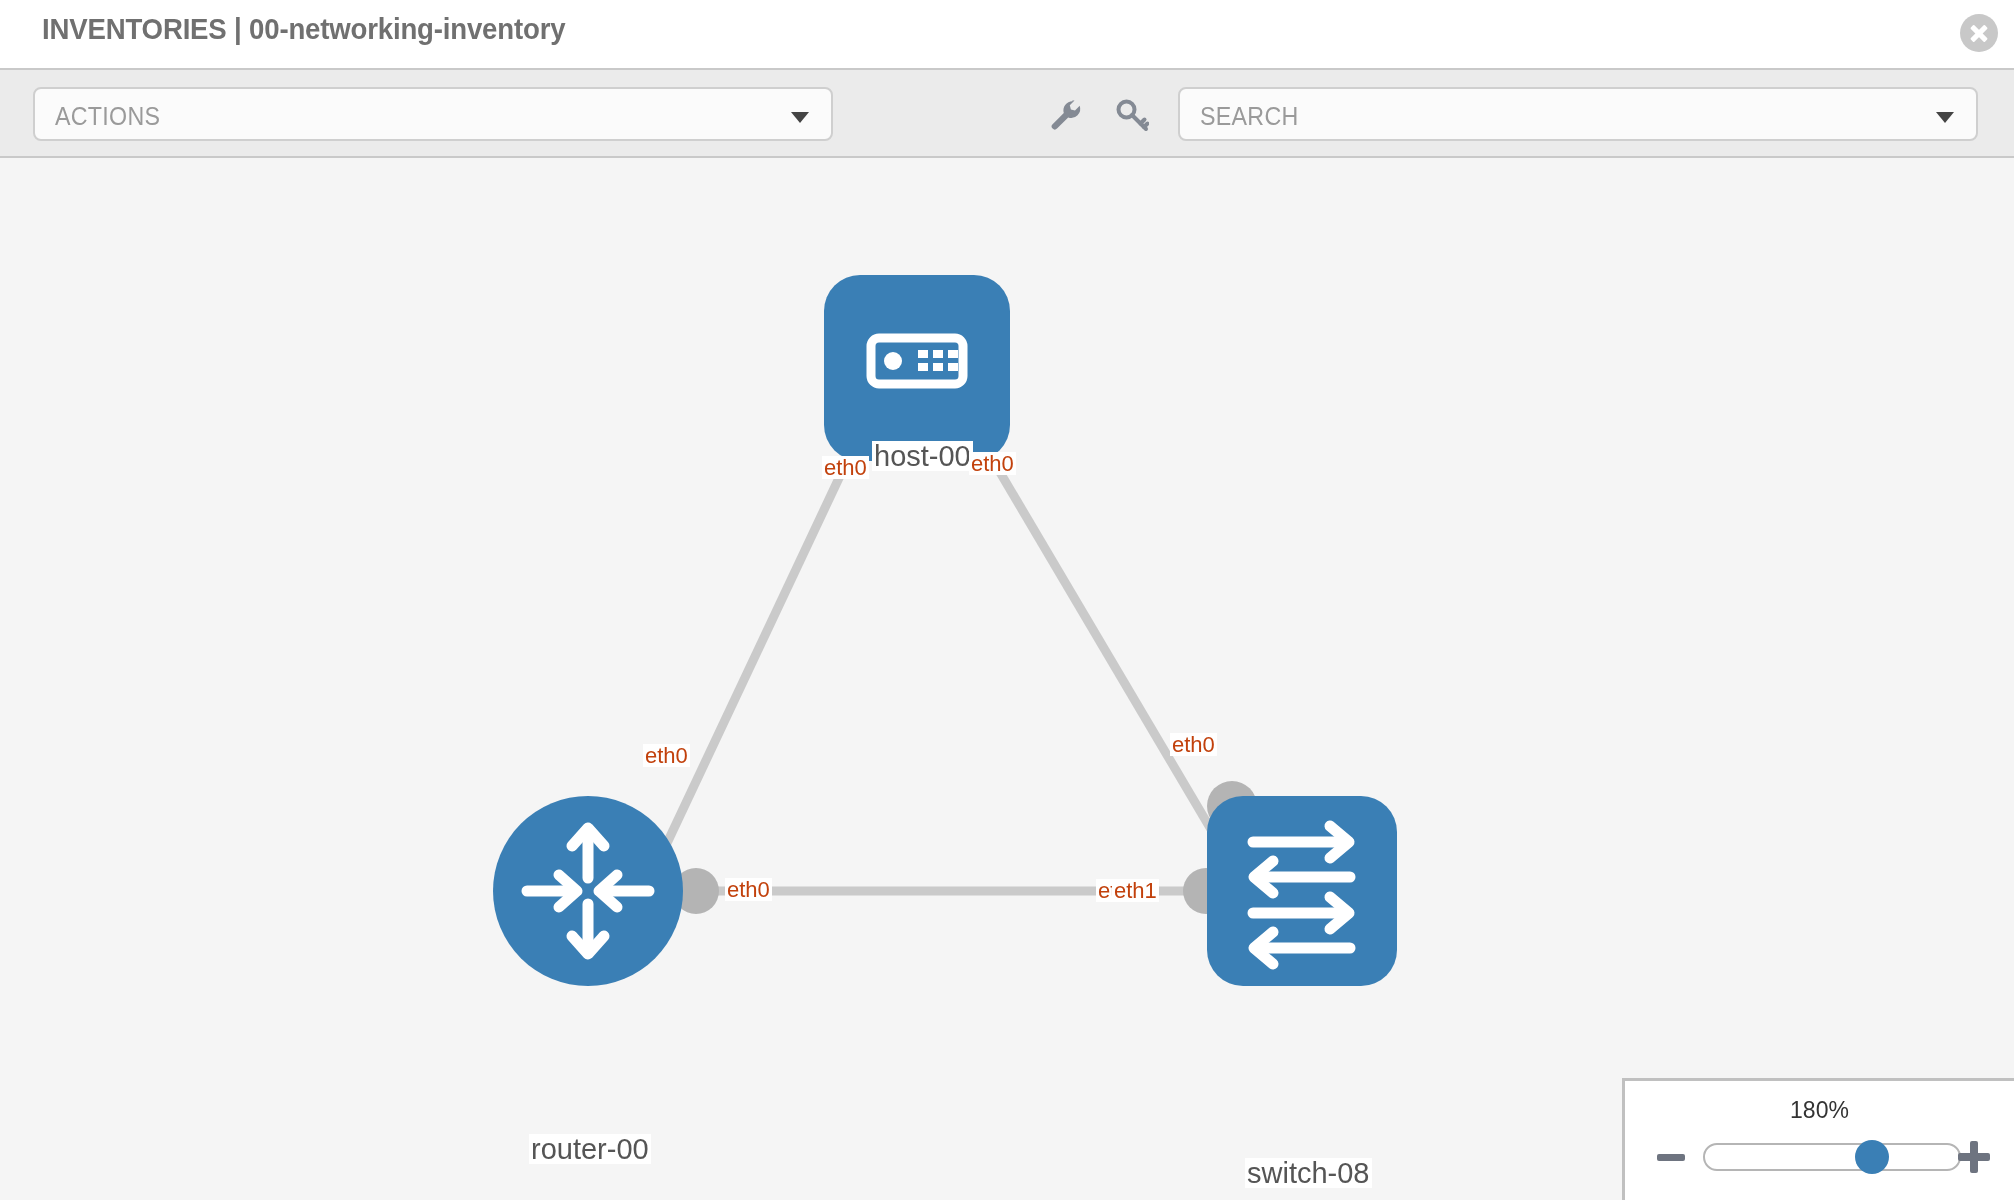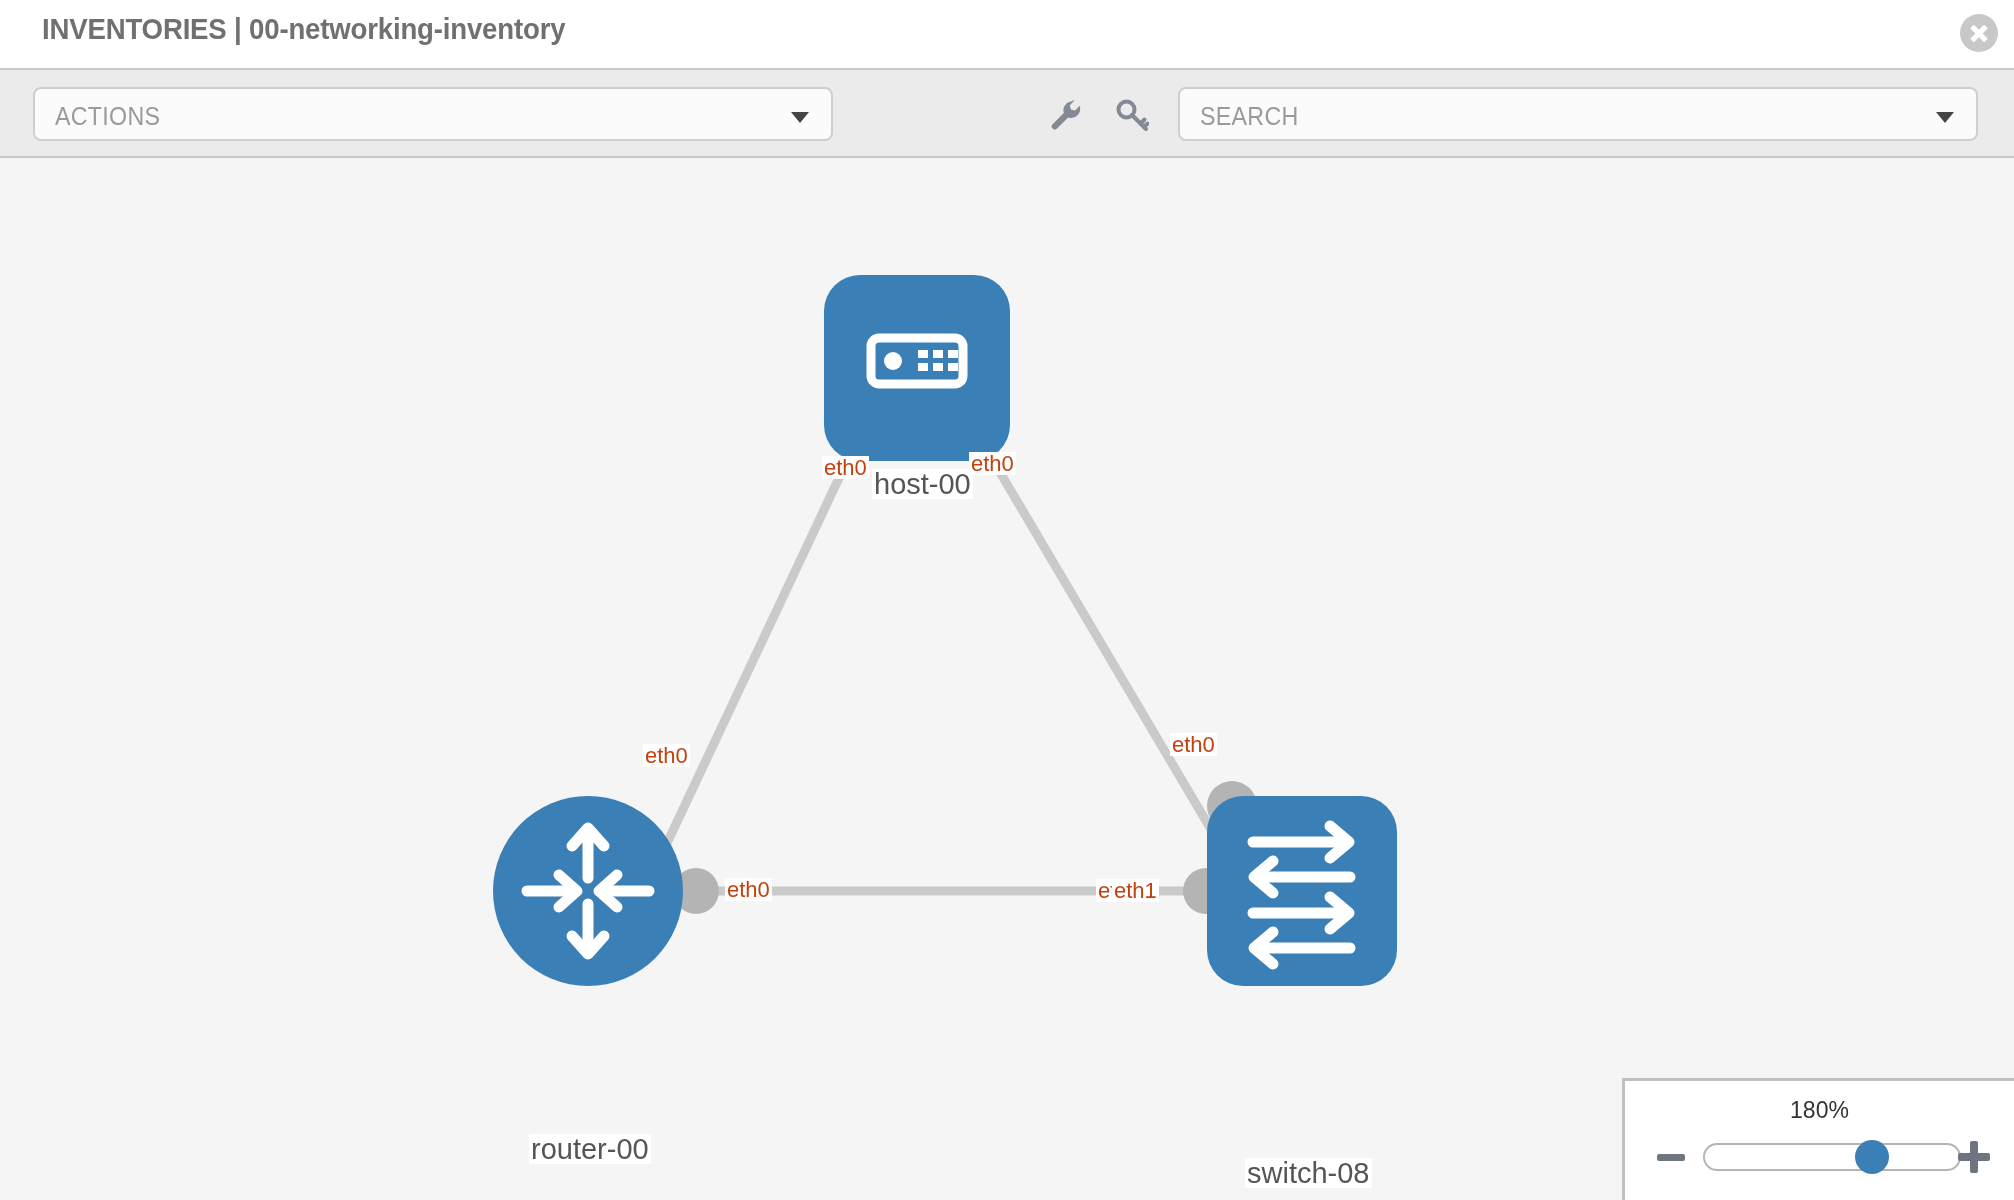--- a/index.html
+++ b/index.html
@@ -298,21 +298,21 @@
         <path d="M1253 755 L1348 755"></path>
         <path d="M1330 739 L1349 755 L1330 771"></path>
 
         <path d="M1350 790 L1255 790"></path>
         <path d="M1273 774 L1254 790 L1273 806"></path>
       </g>
     </g>
 
   </svg>
 
-  <div class="node-label" style="left:872px; top:283px;margin-top:28px;">host-00</div>
+  <div class="node-label" style="left:872px; top:283px;">host-00</div>
   <div class="node-label" style="left:529px; top:976px;">router-00</div>
   <div class="node-label" style="left:1245px; top:1000px;">switch-08</div>
 
   <div class="iface-label" style="left:822px; top:298px;">eth0</div>
   <div class="iface-label" style="left:969px; top:294px;">eth0</div>
   <div class="iface-label" style="left:643px; top:586px;">eth0</div>
   <div class="iface-label" style="left:1170px; top:575px;">eth0</div>
   <div class="iface-label" style="left:725px; top:720px;">eth0</div>
   <div class="iface-label" style="left:1096px; top:721px;">eth0</div>
   <div class="iface-label" style="left:1112px; top:721px;">eth1</div>

